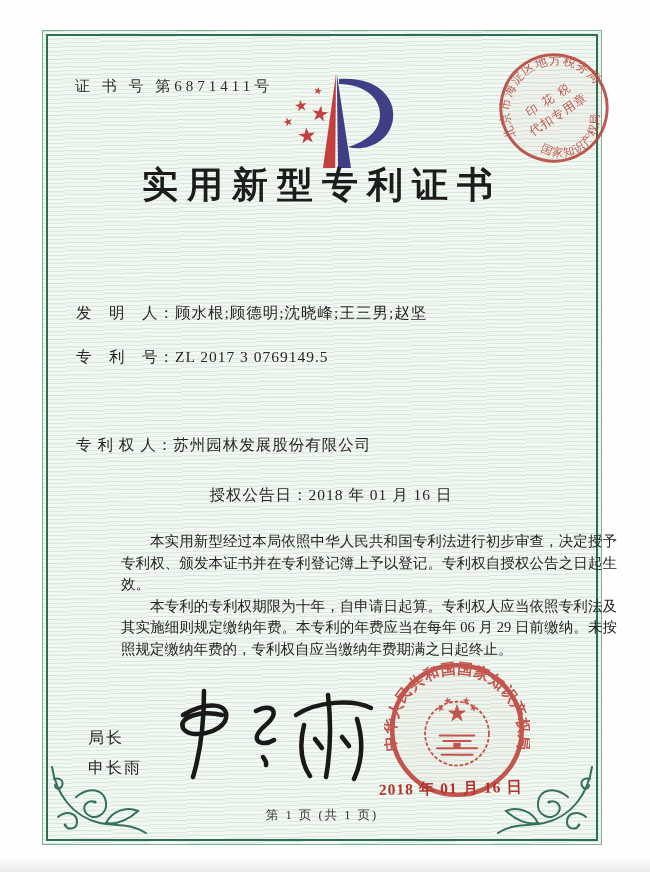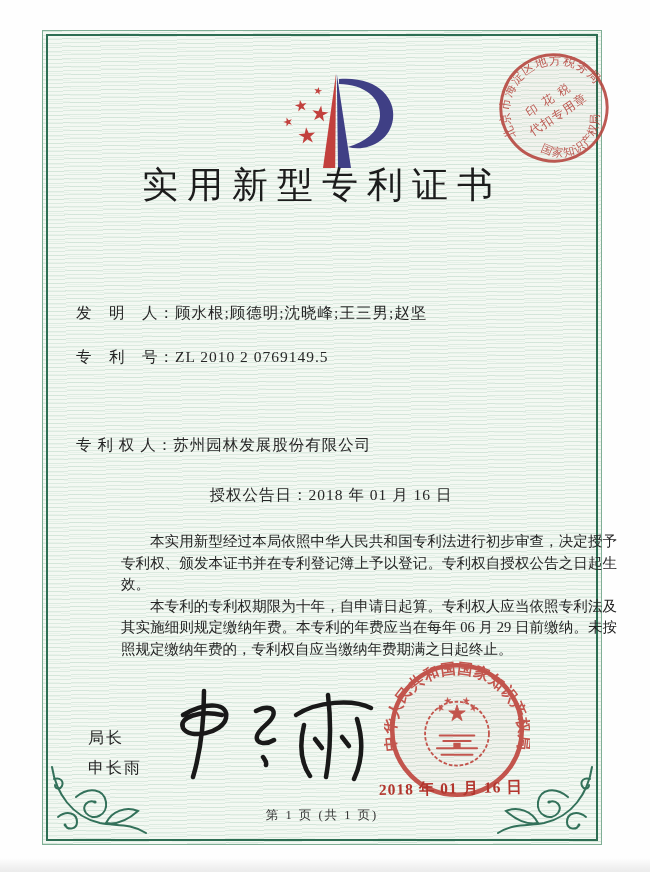--- a/index.html
+++ b/index.html
@@ -22,21 +22,21 @@
   .cert-inner{position:absolute;inset:3px;border:2px solid #2e6e53;pointer-events:none;}
   .cert-no{
     position:absolute;left:32px;top:46px;font-size:15px;letter-spacing:4px;color:#2b2b2b;
   }
   .logo{position:absolute;left:218px;top:40px;width:150px;height:100px;}
   .tax-stamp{position:absolute;left:452px;top:18px;width:118px;height:118px;
     transform:rotate(-33deg);opacity:.88;}
   .tax-stamp text{font-family:"Liberation Serif",serif;}
   .title{
     position:absolute;left:0;top:130px;width:100%;text-align:center;
-    font-size:36px;font-weight:normal;letter-spacing:9px;color:#1c1c1c;
+    font-size:36px;font-weight:bold;letter-spacing:9px;color:#1c1c1c;
   }
   .field{position:absolute;left:33px;width:510px;font-size:15.5px;color:#262626;white-space:nowrap;}
   .f-name{top:216px;} .f-inv{top:272px;} .f-pat{top:316px;}
   .f-file{top:361px;} .f-owner{top:404px;} .f-grant{top:454px;text-align:center;}
   .field .lab{letter-spacing:1px;}
   .field .val{letter-spacing:1px;}
   .body-text{
     position:absolute;left:33px;top:500px;width:496px;
     font-size:14.5px;line-height:21.5px;text-align:justify;color:#242424;margin-left:45px;
   }
@@ -58,20 +58,21 @@
   .fl-left{left:3px;bottom:3px;}
   .fl-right{right:3px;bottom:3px;transform:scaleX(-1);}
 </style>
 </head>
 <body>
 
 <div class="photo">
   <div class="cert">
     <div class="cert-inner"></div>
 
+    <div class="cert-no">证 书 号 第6871411号</div>
 
     <svg class="logo" viewBox="0 0 150 100" aria-hidden="true">
       <defs>
         <path id="star" d="M0,-10 L2.245,-3.09 L9.51,-3.09 L3.63,1.18 L5.88,8.09 L0,3.82 L-5.88,8.09 L-3.63,1.18 L-9.51,-3.09 L-2.245,-3.09 Z"></path>
       </defs>
       <path d="M75,3 L62,97 L74.2,97 Z" fill="#c2403d"></path>
       <path d="M75.8,3 L90,97 L77,97 Z" fill="#3f3f85"></path>
       <path d="M78,8 C116,5 135,27 132,48 C129,71 105,81 87,76 C103,71 118,62 119,45 C120,27 103,13 78,13 Z" fill="#3f3f85"></path>
       <g fill="#c2403d">
         <use href="#star" transform="translate(57,20) scale(0.42) rotate(12)"></use>
@@ -97,21 +98,21 @@
       <text x="60" y="54" font-size="12" fill="#b5433c" text-anchor="middle" letter-spacing="2">印 花 税</text>
       <text x="60" y="72" font-size="12.5" fill="#b5433c" text-anchor="middle" letter-spacing="1">代扣专用章</text>
     </svg>
 
     <div class="title">实用新型专利证书</div>
 
     <div class="field f-inv">
       <span class="lab">发　明　人：</span><span class="val">顾水根;顾德明;沈晓峰;王三男;赵坚</span>
     </div>
     <div class="field f-pat">
-      <span class="lab">专　利　号：</span><span class="val">ZL 2010 2 0769149.5</span>
+      <span class="lab">专　利　号：</span><span class="val">ZL 2017 3 0769149.5</span>
     </div>
     <div class="field f-owner">
       <span class="lab">专 利 权 人：</span><span class="val">苏州园林发展股份有限公司</span>
     </div>
     <div class="field f-grant">
       <span class="lab">授权公告日：</span><span class="val">2018 年 01 月 16 日</span>
     </div>
 
     <div class="body-text">
       <p>本实用新型经过本局依照中华人民共和国专利法进行初步审查，决定授予专利权、颁发本证书并在专利登记簿上予以登记。专利权自授权公告之日起生效。</p>

